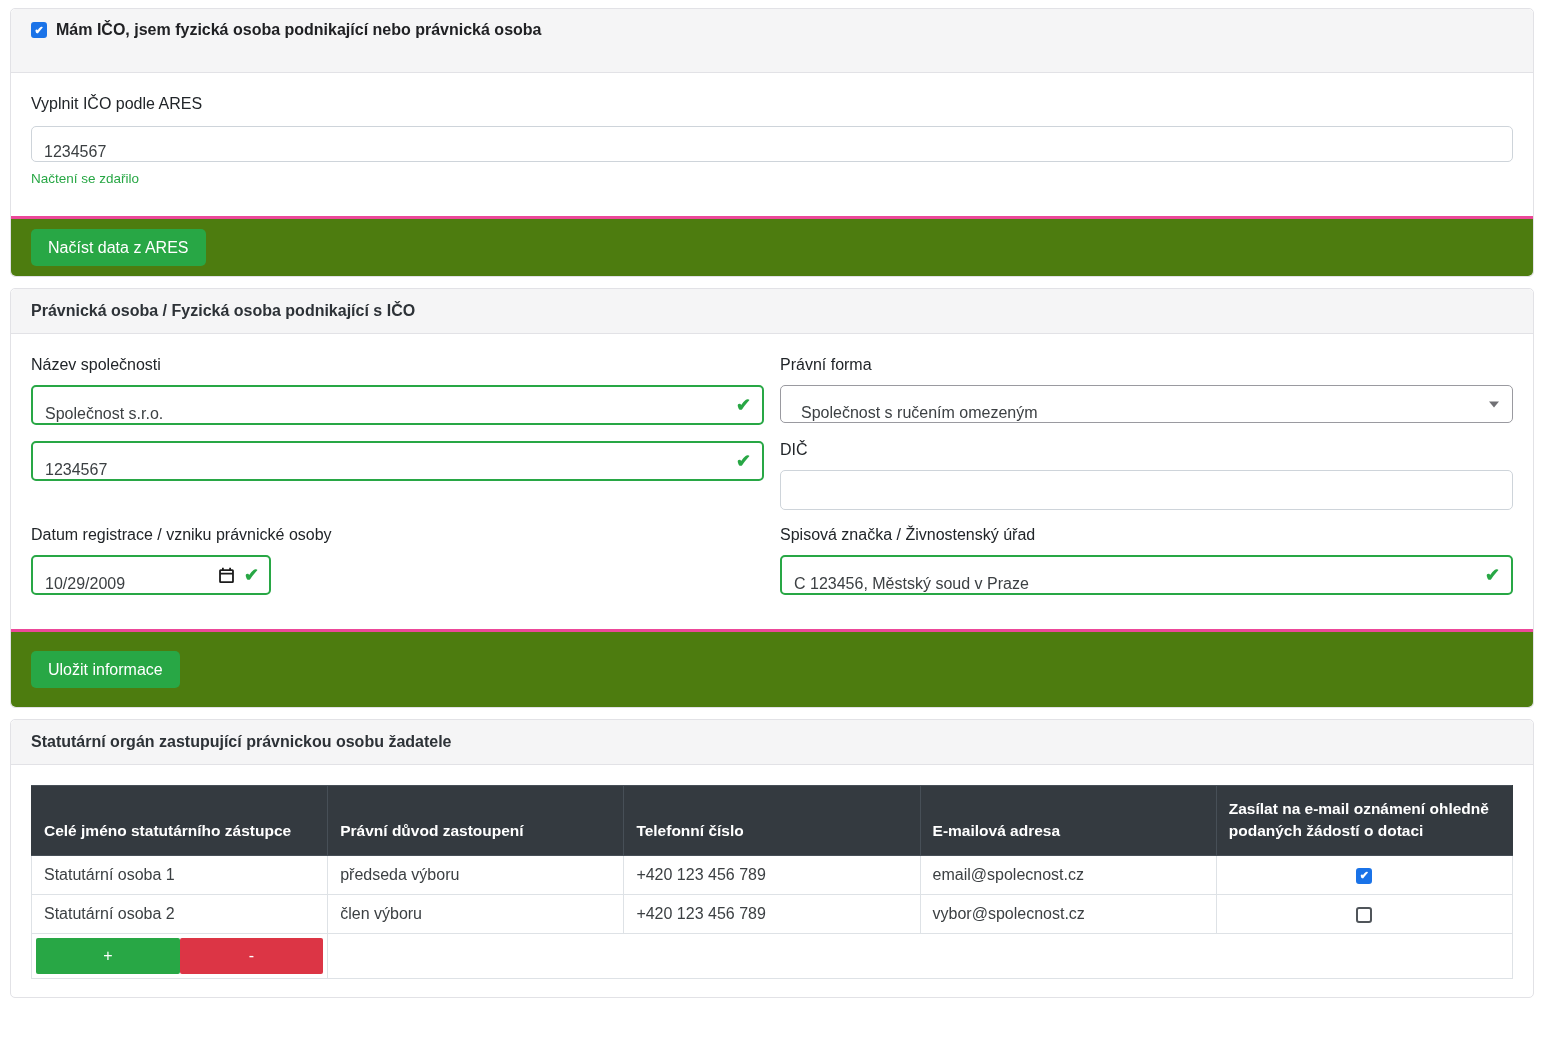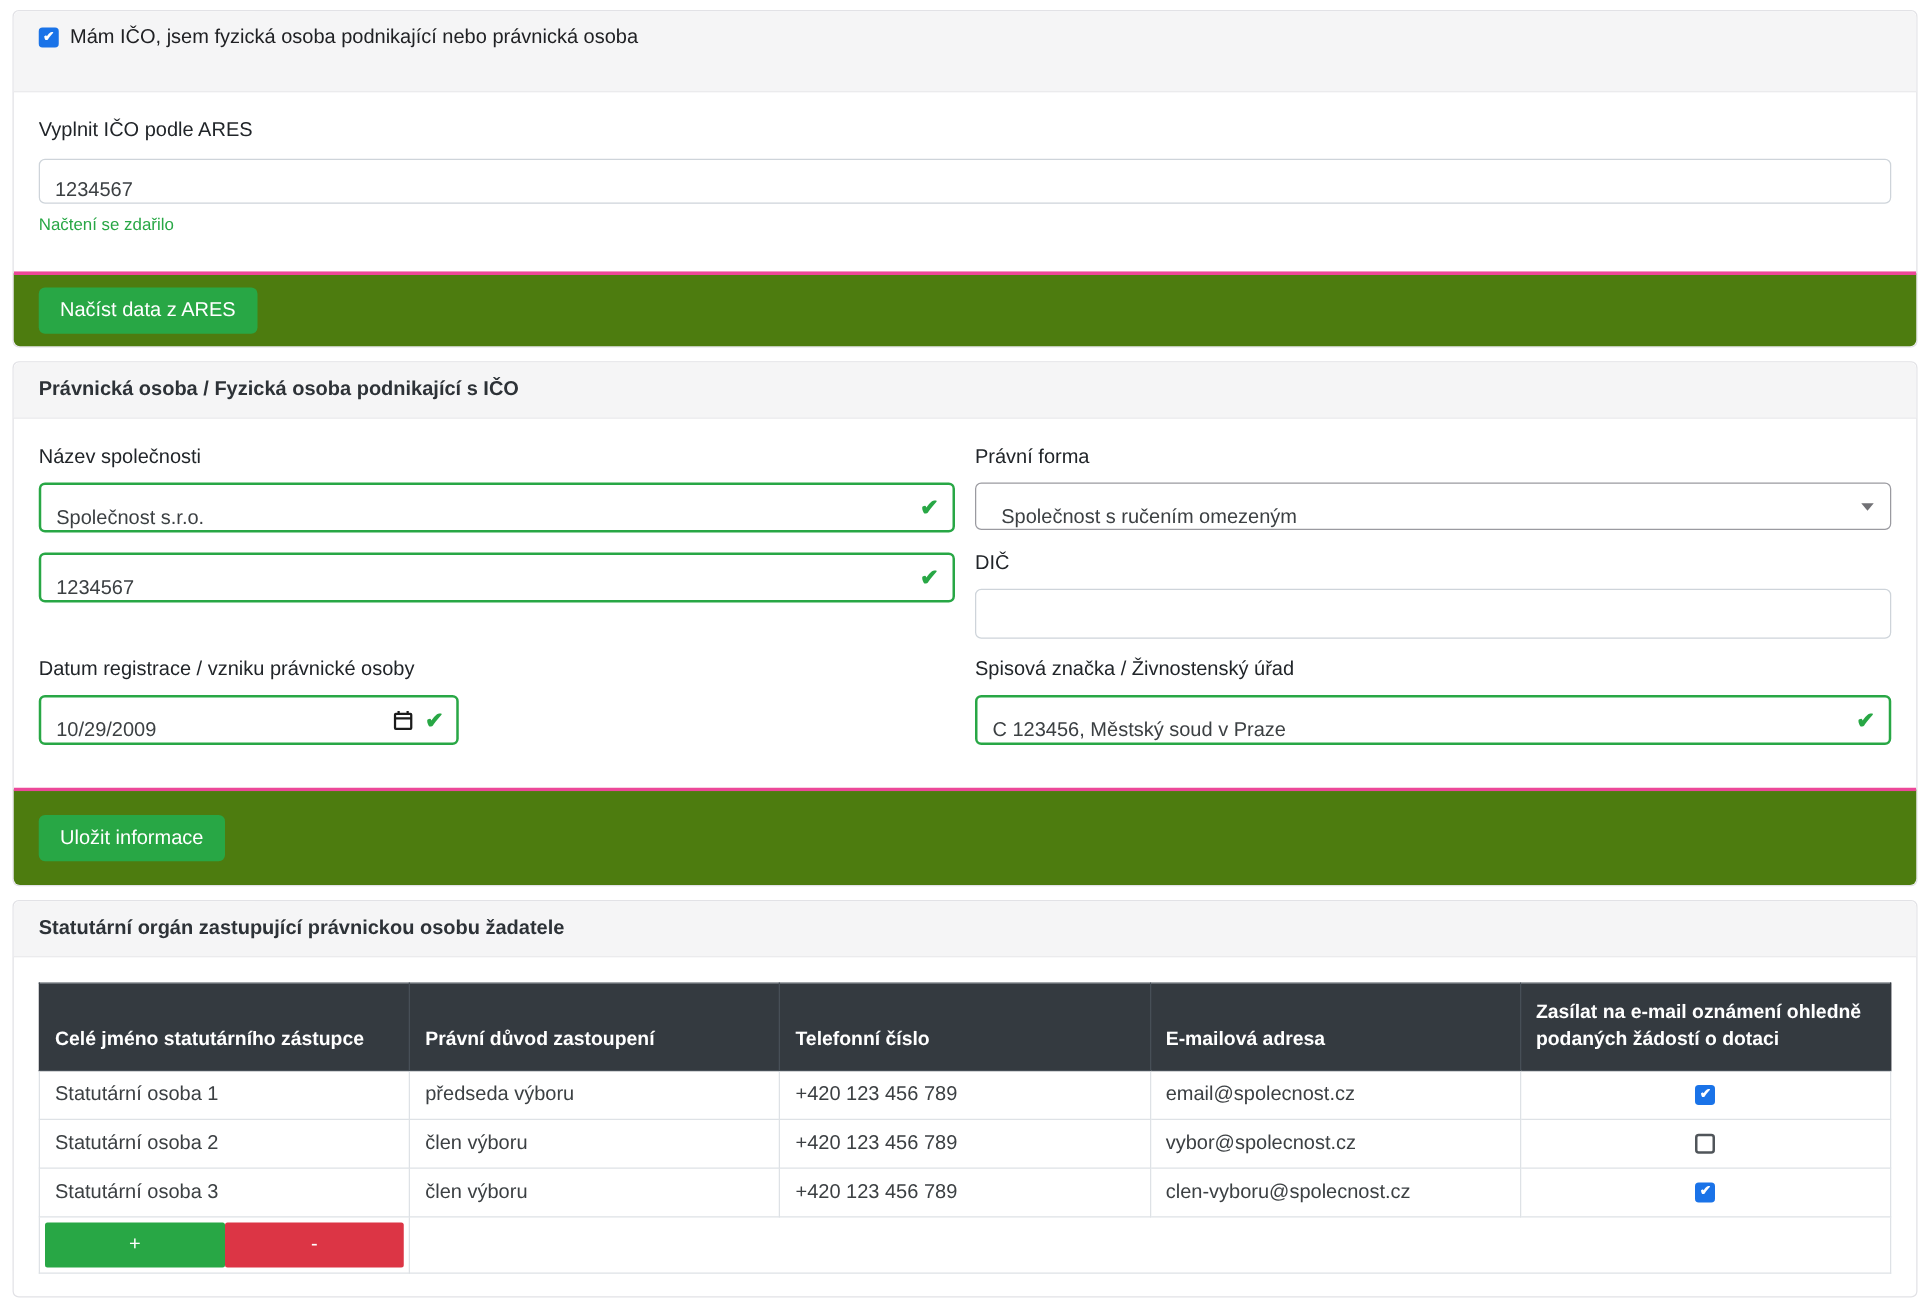--- a/index.html
+++ b/index.html
@@ -29,21 +29,21 @@
   .card-body { padding: 22px 20px 32px 20px; }
   .card-footer {
     background: #4d7c0f;
     border-top: 3px solid #ec4899;
     padding: 10px 20px;
     border-radius: 0 0 5px 5px;
   }
   .card-footer.footer-lg { padding: 19px 20px; }
 
   
-  .cb-row { display: inline-flex; align-items: center; gap: 9px; cursor: default; }
+  .cb-row { display: inline-flex; align-items: center; gap: 9px; cursor: default; font-weight: bold; }
   .cb {
     width: 16px; height: 16px; flex: 0 0 16px;
     border: 2px solid #50555a; border-radius: 3px; background: #fff;
     position: relative; display: inline-block; vertical-align: middle;
   }
   .cb.checked { background: #1a73e8; border-color: #1a73e8; }
   .cb.checked::after {
     content: "\2714"; position: absolute; left: 0; top: 0; right: 0; bottom: 0;
     color: #fff; font-size: 11px; font-weight: bold;
     display: flex; align-items: center; justify-content: center; line-height: 1;
@@ -64,21 +64,21 @@
     position: absolute; right: 11px; top: 50%; transform: translateY(-50%);
     color: #28a745; font-size: 18px; font-weight: bold; line-height: 1;
   }
   .input.select { border-color: #9a9aa0; height: 38px; padding-left: 20px; }
   .select-arrow {
     position: absolute; right: 13px; top: 50%; transform: translateY(-40%);
     width: 0; height: 0;
     border-left: 5px solid transparent; border-right: 5px solid transparent;
     border-top: 6px solid #717175;
   }
-  .date-box { width: 336px; padding-right: 70px; }
+  .date-box { width: 240px; padding-right: 70px; }
   .date-icons {
     position: absolute; right: 10px; top: 50%; transform: translateY(-50%);
     display: flex; align-items: center; gap: 9px;
   }
   .date-icons .check-icon { position: static; transform: none; }
   .success-text { color: #28a745; font-size: 13.5px; margin-top: 9px; }
 
   .grid {
     display: grid; grid-template-columns: 1fr 1fr;
     column-gap: 30px; row-gap: 17px; gap: 16px;
@@ -239,27 +239,20 @@
             <td class="cb-cell"><span class="cb checked"></span></td>
           </tr>
           <tr>
             <td>Statutární osoba 2</td>
             <td>člen výboru</td>
             <td>+420 123 456 789</td>
             <td>vybor@spolecnost.cz</td>
             <td class="cb-cell"><span class="cb"></span></td>
           </tr>
           <tr>
-            <td>Statutární osoba 3</td>
-            <td>člen výboru</td>
-            <td>+420 123 456 789</td>
-            <td>clen-vyboru@spolecnost.cz</td>
-            <td class="cb-cell"><span class="cb checked"></span></td>
-          </tr>
-          <tr>
             <td class="action-cell">
               <div class="action-btns">
                 <button class="btn-add">+</button>
                 <button class="btn-remove">-</button>
               </div>
             </td>
             <td colspan="4"></td>
           </tr>
         </tbody>
       </table>

